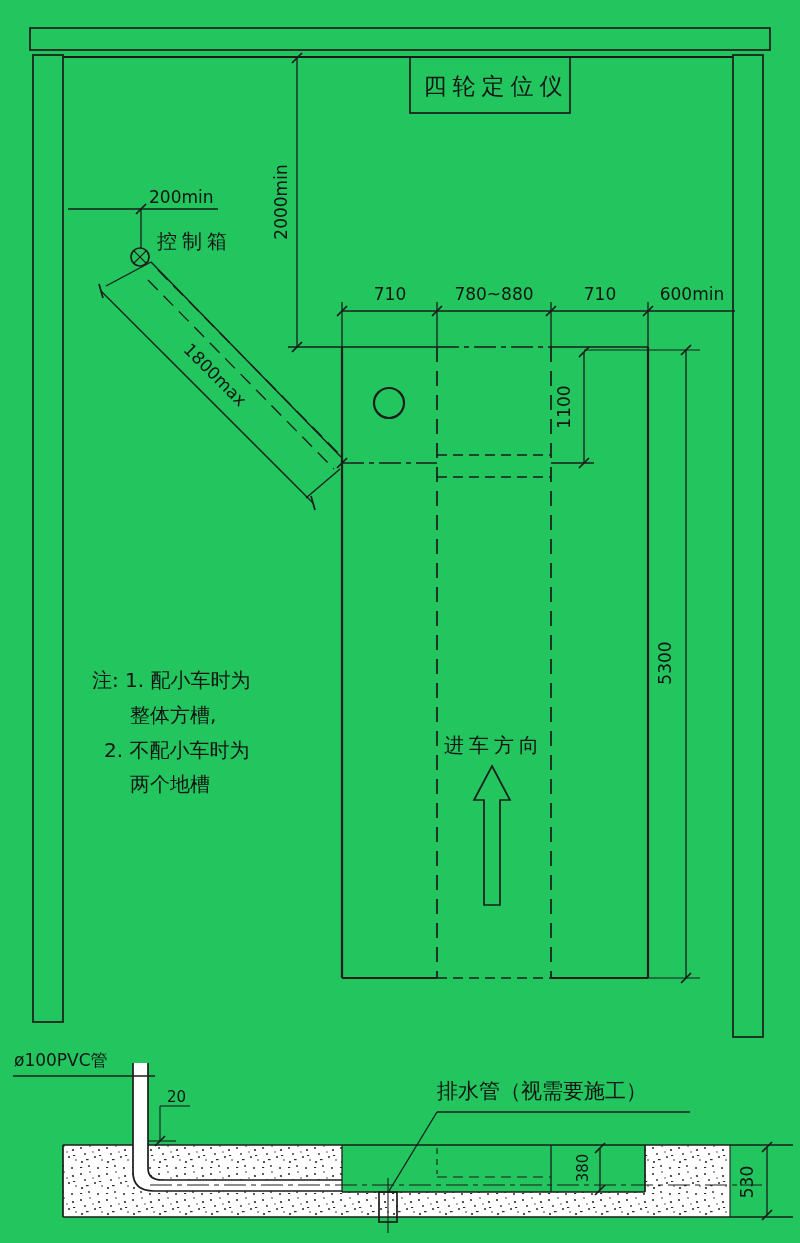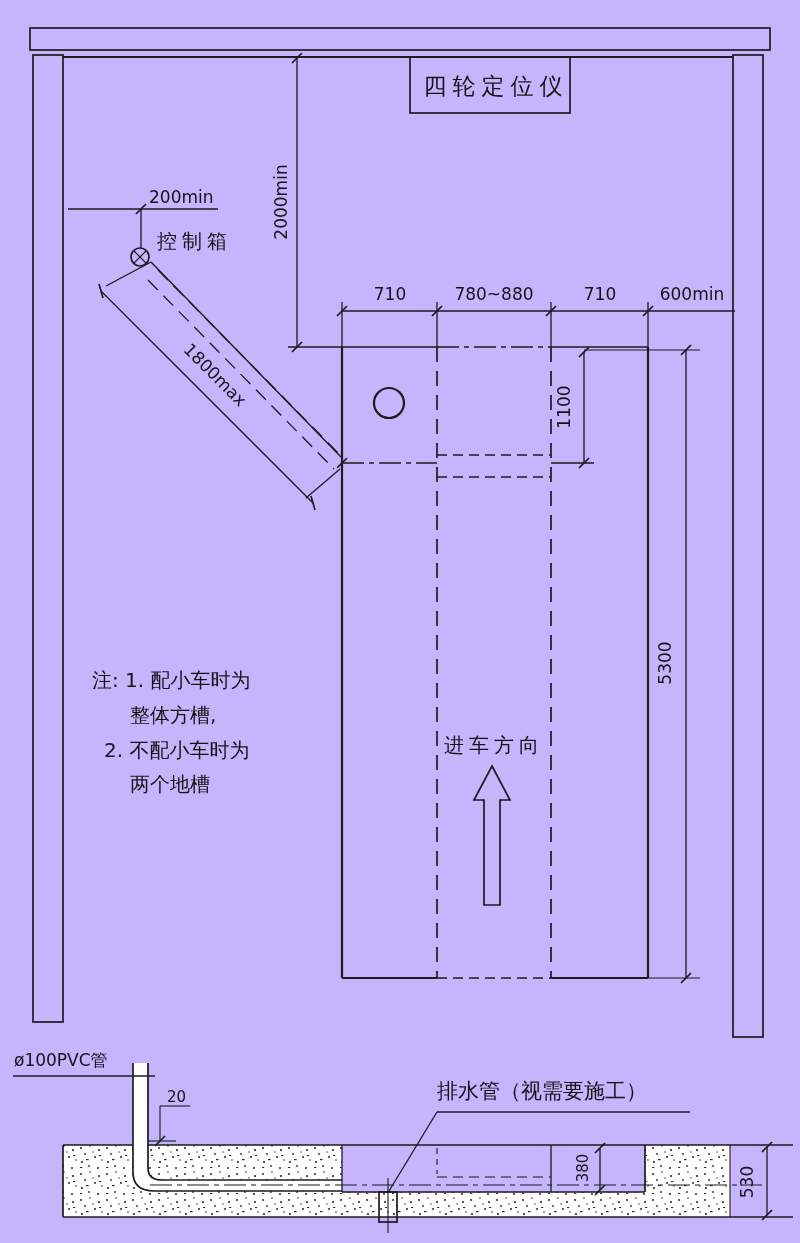--- a/index.html
+++ b/index.html
@@ -1,16 +1,16 @@
 <!DOCTYPE html>
 <html><head>
 <meta charset="utf-8">
 <style>
   html,body{margin:0;padding:0;background:#fff;}
-  #stage{width:800px;height:1243px;background:#c4b5fd;position:relative;overflow:hidden;}
+  #stage{width:800px;height:1243px;background:#22c55e;position:relative;overflow:hidden;}
   svg{display:block}
   .ln{stroke:#1c1c1c;fill:none;stroke-linecap:butt}
   .w1{stroke-width:1.1}
   .w12{stroke-width:1.3}
   .w15{stroke-width:1.7}
   .w2{stroke-width:2.2}
   .dash{stroke-dasharray:15,9}
   .dashsm{stroke-dasharray:10,6}
   .dashdot{stroke-dasharray:22,5,5,5}
   .cable{stroke-dasharray:14,8}

